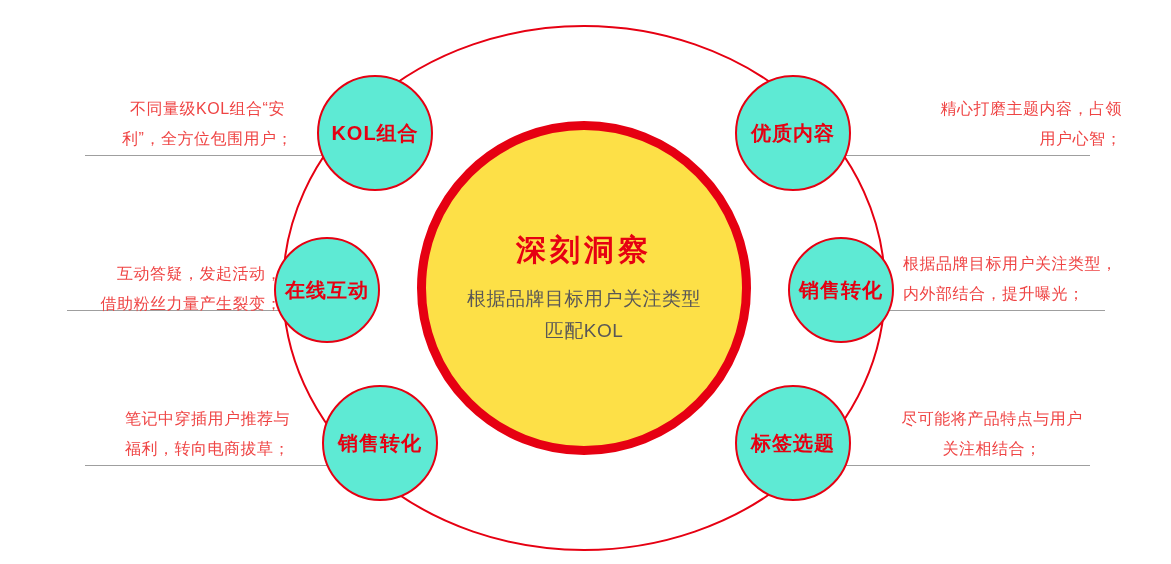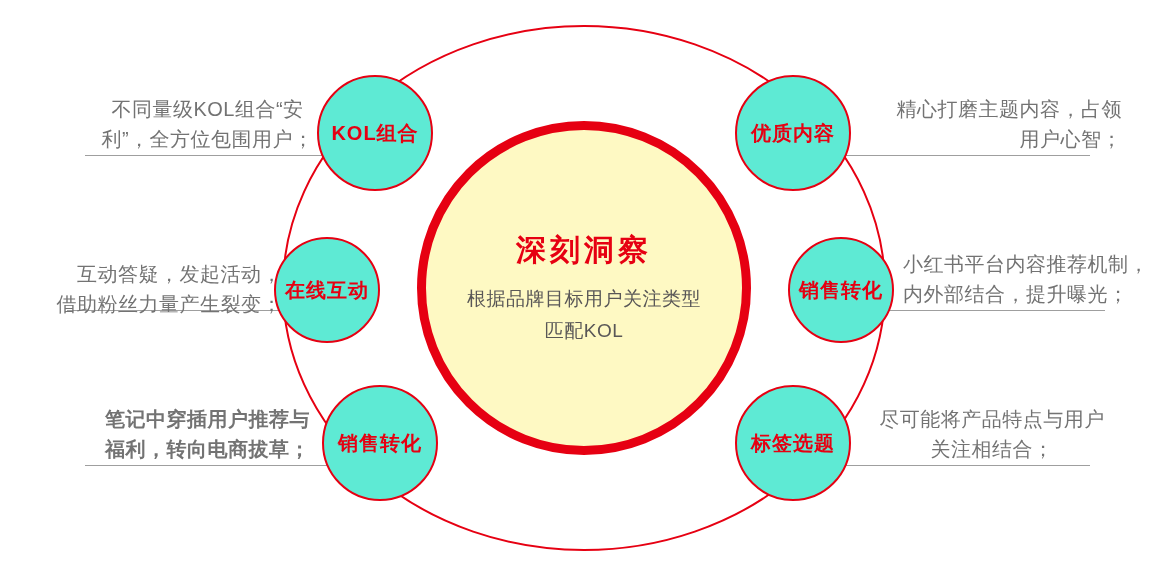--- a/index.html
+++ b/index.html
@@ -20,29 +20,29 @@
   .line { position: absolute; height: 1px; background: #9f9f9f; }
   .l-lt { left: 85px;  top: 155px; width: 245px; }
   .l-lm { left: 67px;  top: 310px; width: 215px; }
   .l-lb { left: 85px;  top: 465px; width: 245px; }
   .l-rt { left: 842px; top: 155px; width: 248px; }
   .l-rm { left: 888px; top: 310px; width: 217px; }
   .l-rb { left: 842px; top: 465px; width: 248px; }
 
   .node-desc {
     position: absolute;
-    color: #737373;
-    font-size: 20px;
+    color: #ef4444;
+    font-size: 16px;
     line-height: 30px;
     white-space: pre-line;
     letter-spacing: 0.5px;
   }
   .d-lt { left: 85px;  top: 94px;  width: 245px; text-align: center; }
   .d-lm { left: 50px;  top: 259px; width: 232px; text-align: right; }
-  .d-lb { left: 85px;  top: 404px; width: 245px; text-align: center; font-weight: bold; }
+  .d-lb { left: 85px;  top: 404px; width: 245px; text-align: center; }
   .d-rt { left: 862px; top: 94px;  width: 260px; text-align: right; }
   .d-rm { left: 903px; top: 249px; width: 250px; text-align: left; }
   .d-rb { left: 862px; top: 404px; width: 260px; text-align: center; }
 
   .node-circle {
     position: absolute;
     background: #5eead4;
     border: 2px solid #e60012;
     border-radius: 50%;
     display: flex;
@@ -63,21 +63,21 @@
     letter-spacing: 1px;
     white-space: nowrap;
   }
 
   .center-circle {
     position: absolute;
     left: 417px;
     top: 121px;
     width: 334px;
     height: 334px;
-    background: #fef9c3;
+    background: #fde047;
     border: 9px solid #e60012;
     border-radius: 50%;
     display: flex;
     flex-direction: column;
     align-items: center;
     justify-content: center;
   }
   .center-title {
     color: #e60012;
     font-size: 30px;
@@ -111,21 +111,21 @@
   <div class="line l-rb"></div>
 
   <div class="node-desc d-lt">不同量级KOL组合“安
 利”，全方位包围用户；</div>
   <div class="node-desc d-lm">互动答疑，发起活动，
 借助粉丝力量产生裂变；</div>
   <div class="node-desc d-lb">笔记中穿插用户推荐与
 福利，转向电商拔草；</div>
   <div class="node-desc d-rt">精心打磨主题内容，占领
 用户心智；</div>
-  <div class="node-desc d-rm">小红书平台内容推荐机制，
+  <div class="node-desc d-rm">根据品牌目标用户关注类型，
 内外部结合，提升曝光；</div>
   <div class="node-desc d-rb">尽可能将产品特点与用户
 关注相结合；</div>
 
   <div class="node-circle c-lt">
     <span class="node-label">KOL组合</span>
   </div>
   <div class="node-circle c-lm">
     <span class="node-label">在线互动</span>
   </div>

